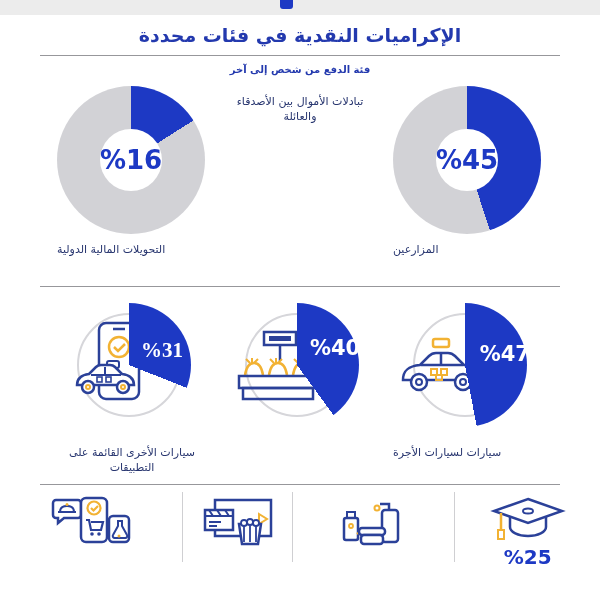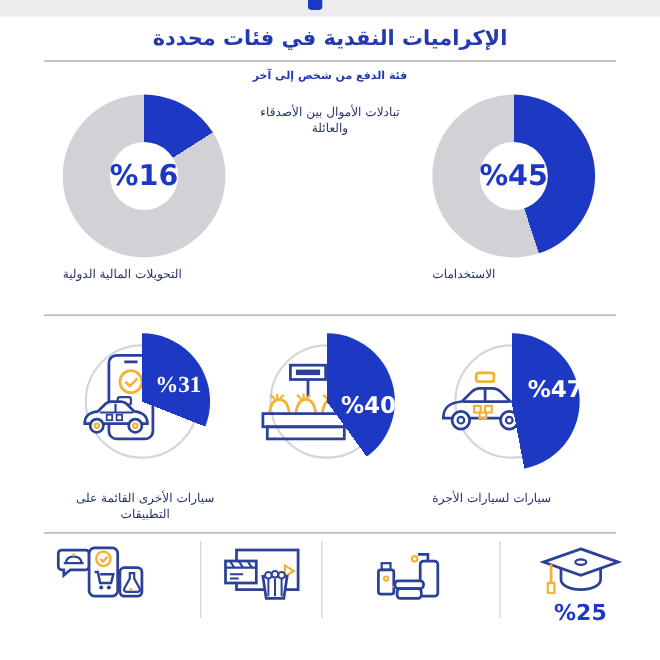--- a/index.html
+++ b/index.html
@@ -55,21 +55,21 @@
   <hr class="rule">
 
   <h2 class="section-header">فئة الدفع من شخص إلى آخر</h2>
   <div class="chart-row">
     <div class="chart-col">
       <div class="donut" style="background: conic-gradient(rgb(29, 57, 196) 0deg, rgb(29, 57, 196) 45%, rgb(210, 210, 214) 45%, rgb(210, 210, 214) 100%);">
         <div class="donut-hole">
           <span class="donut-pct pct">%45</span>
         </div>
       </div>
-      <div class="chart-label">الاستخدامات</div>
+      <div class="chart-label">المزارعين</div>
     </div>
     <div class="chart-col">
       <div class="chart-label">تبادلات الأموال بين الأصدقاء والعائلة</div>
     </div>
     <div class="chart-col">
       <div class="donut" style="background: conic-gradient(rgb(29, 57, 196) 0deg, rgb(29, 57, 196) 16%, rgb(210, 210, 214) 16%, rgb(210, 210, 214) 100%);">
         <div class="donut-hole">
           <span class="donut-pct pct">%16</span>
         </div>
       </div>
@@ -116,21 +116,21 @@
             <path d="M19 34 l-4-4 m8 4 l4-4 m-6 4 v-5" stroke="#f2b233" stroke-width="2"></path>
             <path d="M38 46 q2-12 9-12 q7 0 9 12" stroke="#f2b233" stroke-width="2.5"></path>
             <path d="M43 34 l-4-4 m8 4 l4-4 m-6 4 v-5" stroke="#f2b233" stroke-width="2"></path>
             <path d="M62 46 q2-12 9-12 q7 0 9 12" stroke="#f2b233" stroke-width="2.5"></path>
             <path d="M67 34 l-4-4 m8 4 l4-4 m-6 4 v-5" stroke="#f2b233" stroke-width="2"></path>
             <rect x="8" y="47" width="78" height="12" stroke="#2b4199" stroke-width="2.5"></rect>
             <rect x="12" y="59" width="70" height="11" stroke="#2b4199" stroke-width="2.5"></rect>
           </svg>
         </span>
         <div class="wedge" style="background: conic-gradient(rgb(29, 57, 196) 0deg, rgb(29, 57, 196) 40%, transparent 40%, transparent 100%);"></div>
-        <span class="wedge-pct pct" style="left: 110.042px; top: 54.6393px; margin-top: 20px;">%40</span>
+        <span class="wedge-pct pct" style="left: 110.042px; top: 54.6393px;">%40</span>
       </div>
     </div>
 
     <div class="chart-col">
       <div class="wedge-box">
         <div class="wedge-circle"></div>
         <span class="wedge-icon" style="left:14px;top:28px;">
           <svg width="84" height="88" viewBox="0 0 84 88" fill="none">
             <rect x="28" y="2" width="40" height="76" rx="7" stroke="#2b4199" stroke-width="2.5"></rect>
             <path d="M42 8 h12" stroke="#2b4199" stroke-width="2.5"></path>

